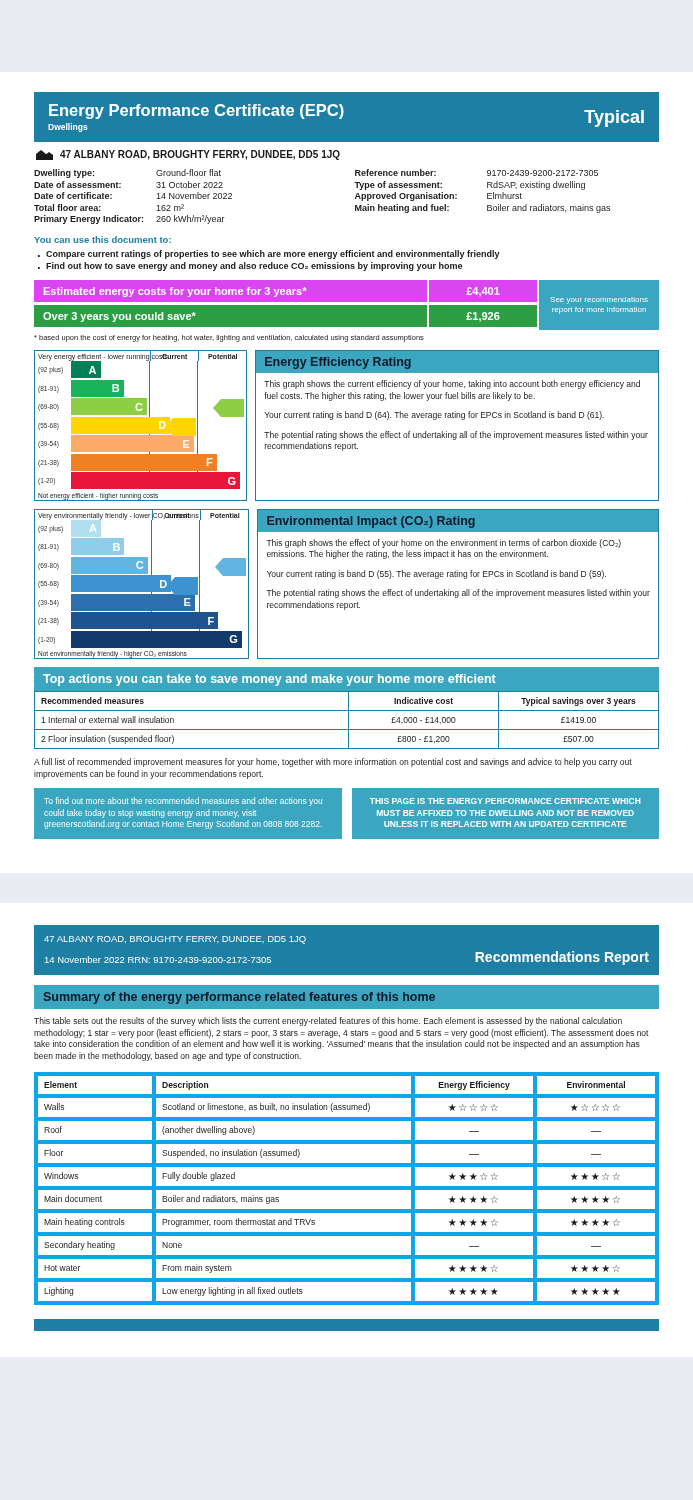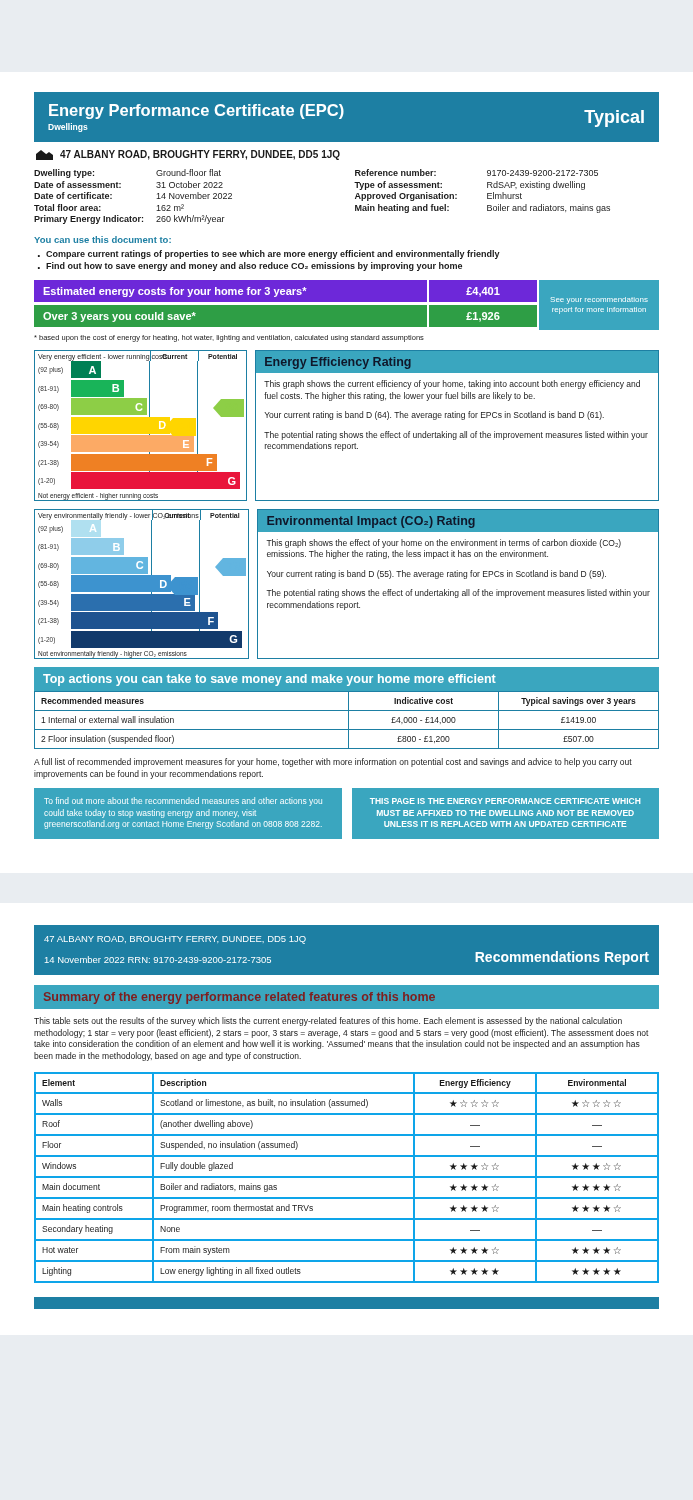--- a/index.html
+++ b/index.html
@@ -52,21 +52,21 @@
   .bullets { margin:0 0 8px 0; padding:0; list-style:none; }
   .bullets li { font-weight: bold; font-size: 9px; padding-left: 12px; position:relative; line-height:1.35; }
   .bullets li:before { content:"·"; position:absolute; left:3px; top:-1px; font-size:13px; }
 
   
   .costblock { display:flex; gap:0; align-items:stretch; }
   .costleft { flex: 1 1 auto; }
   .costbar { display:flex; height: 22px; margin-bottom: 3px; }
   .costbar .lbl { flex:1; color:#fff; font-weight:bold; font-size:11px; display:flex; align-items:center; padding-left:9px; }
   .costbar .val { width: 110px; color:#fff; font-weight:bold; font-size:11px; display:flex; align-items:center; justify-content:center; border-left: 2px solid #fff; }
-  .costbar.red .lbl, .costbar.red .val { background:#6d28d9; }
+  .costbar.red .lbl, .costbar.red .val { background:#d946ef; }
   .costbar.green .lbl, .costbar.green .val { background:#2e9e45;text-align:center; }
   .seebox {
     width: 120px; background:#3aa6bf; color:#fff; font-size: 8px; text-align:center;
     display:flex; align-items:center; justify-content:center; padding: 4px; margin-left:2px;
     line-height: 1.3;
   }
   .footnote { font-size: 7.5px; margin: 3px 0 8px 0; }
 
   
   .ratingwrap { display:flex; gap: 8px; margin-bottom: 8px; }
@@ -114,25 +114,25 @@
   .bottomboxes { display:flex; gap: 10px; }
   .bbox { flex:1; background:#3aa6bf; color:#fff; font-size: 8.5px; padding: 8px 10px; line-height:1.35; }
   .bbox.bold { font-weight: bold; text-align:center; }
 
   
   .rec-head { background:#1d7fa3; color:#fff; padding: 8px 10px 10px 10px; }
   .rec-head .l1 { font-size: 9.5px; margin-bottom: 5px; }
   .rec-head .r2 { display:flex; justify-content:space-between; align-items:flex-end; }
   .rec-head .l2 { font-size: 9.5px; }
   .rec-head .rtitle { font-size: 14px; font-weight: bold; }
-  .rec-sub { background:#3aa6bf; color:#7f1d1d; font-weight:bold; font-size:12.5px; padding: 5px 9px; margin-top: 10px; }
+  .rec-sub { background:#3aa6bf; color:#0f172a; font-weight:bold; font-size:12.5px; padding: 5px 9px; margin-top: 10px; }
   .rec-text { font-size: 8.5px; line-height:1.4; margin: 7px 0 9px 0; }
 
   table.features { width:100%; border-collapse: collapse; font-size: 8.5px; }
-  table.features th, table.features td { border: 2px solid #0ea5e9; padding: 4px 6px; vertical-align: top; }
+  table.features th, table.features td { border: 4px solid #0ea5e9; padding: 4px 6px; vertical-align: top; }
   table.features th { font-weight:bold; text-align:left; }
   table.features th.c, table.features td.c { text-align:center; }
   table.features .el { width: 118px; }
   table.features .ee { width: 122px; }
   table.features .en { width: 122px; }
   .stars { letter-spacing: 1.5px; font-size: 10px; }
   .dash { font-size: 10px; }
 </style>
 </head>
 <body>

